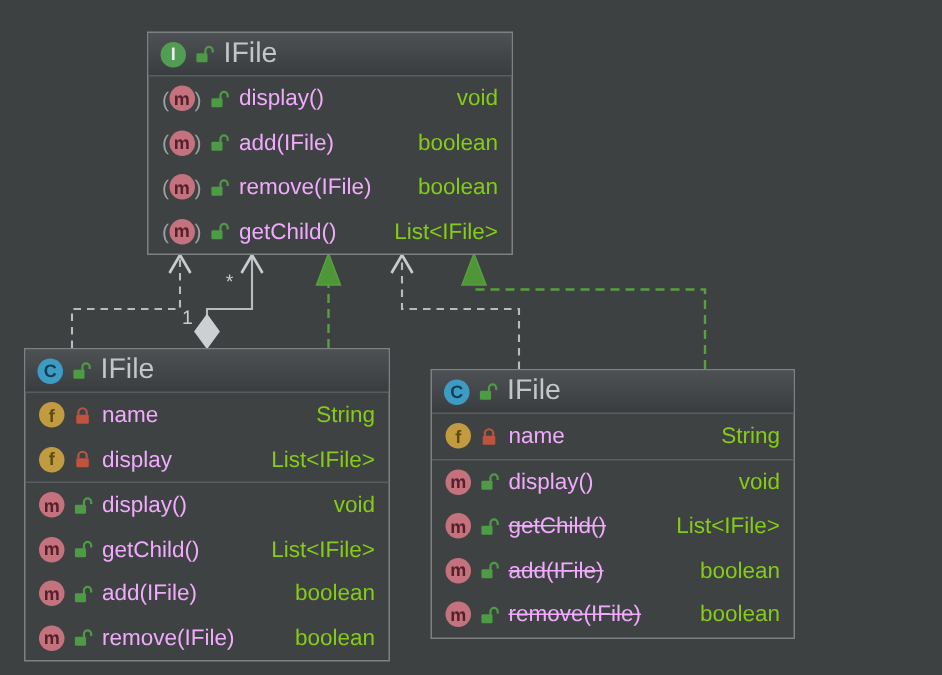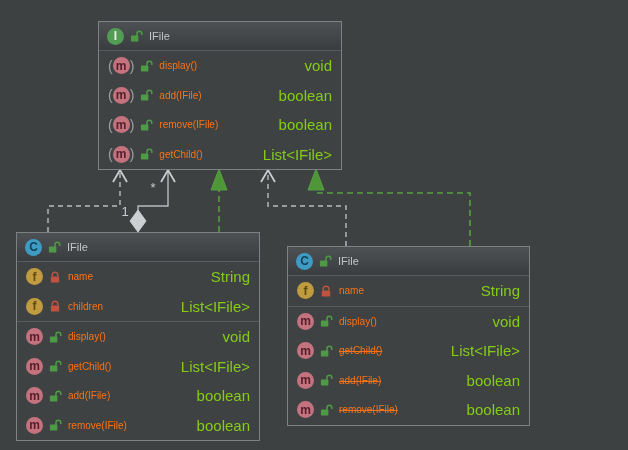--- a/index.html
+++ b/index.html
@@ -24,22 +24,22 @@
   .row{height:29.5px;display:flex;align-items:center;gap:6px;padding:0 9px;}
   .cicon{width:17px;height:17px;border-radius:50%;display:flex;align-items:center;
          justify-content:center;font-size:12px;font-weight:bold;flex:none;line-height:1;}
   .icon-interface{background:#529C54;color:#E6F0E6;}
   .icon-class{background:#3E9CC4;color:#123F55;}
   .icon-field{background:#C19B3F;color:#5F4A10;}
   .icon-method{background:#C4737E;color:#56202B;}
   .abs-wrap{display:flex;align-items:center;flex:none;}
   .paren{color:#9CA0A2;font-size:14px;line-height:1;}
   .lock{flex:none;}
-  .title{color:#C3C5C7;font-size:11px;white-space:nowrap;}
-  .mname{color:#f97316;font-size:10px;white-space:nowrap;}
+  .title{color:#C3C5C7;font-size:19px;white-space:nowrap;}
+  .mname{color:#f0abfc;font-size:15px;white-space:nowrap;}
   .mtype{margin-left:auto;color:#84cc16;font-size:15px;white-space:nowrap;padding-left:8px;}
   .struck{text-decoration:line-through;}
 </style>
 </head>
 <body>
 
 <div class="stage">
 
   <svg class="edges">
 
@@ -152,21 +152,21 @@
         </svg>
       <span class="mname">name</span>
       <span class="mtype">String</span>
     </div>
     <div class="row">
       <span class="cicon icon-field">f</span>
       <svg class="lock" width="13" height="14" viewBox="0 0 14 14">
           <path d="M3.5 6.5 V4.8 a3 3 0 0 1 6 0 V6.5" stroke="#BE5340" fill="none" stroke-width="1.6"></path>
           <rect x="2" y="6.5" width="9" height="6.5" rx="1" fill="#BE5340"></rect>
         </svg>
-      <span class="mname">children</span>
+      <span class="mname">display</span>
       <span class="mtype">List&lt;IFile&gt;</span>
     </div>
     <div class="sep"></div>
     <div class="row">
       <span class="cicon icon-method">m</span>
       <svg class="lock" width="13" height="14" viewBox="0 0 14 14">
           <path d="M7.5 7 V4.5 a2.6 2.6 0 0 1 5.2 0 V6" stroke="#4D9B45" fill="none" stroke-width="1.6"></path>
           <rect x="1" y="6.5" width="8" height="6.5" rx="1" fill="#4D9B45"></rect>
         </svg>
       <span class="mname">display()</span>

